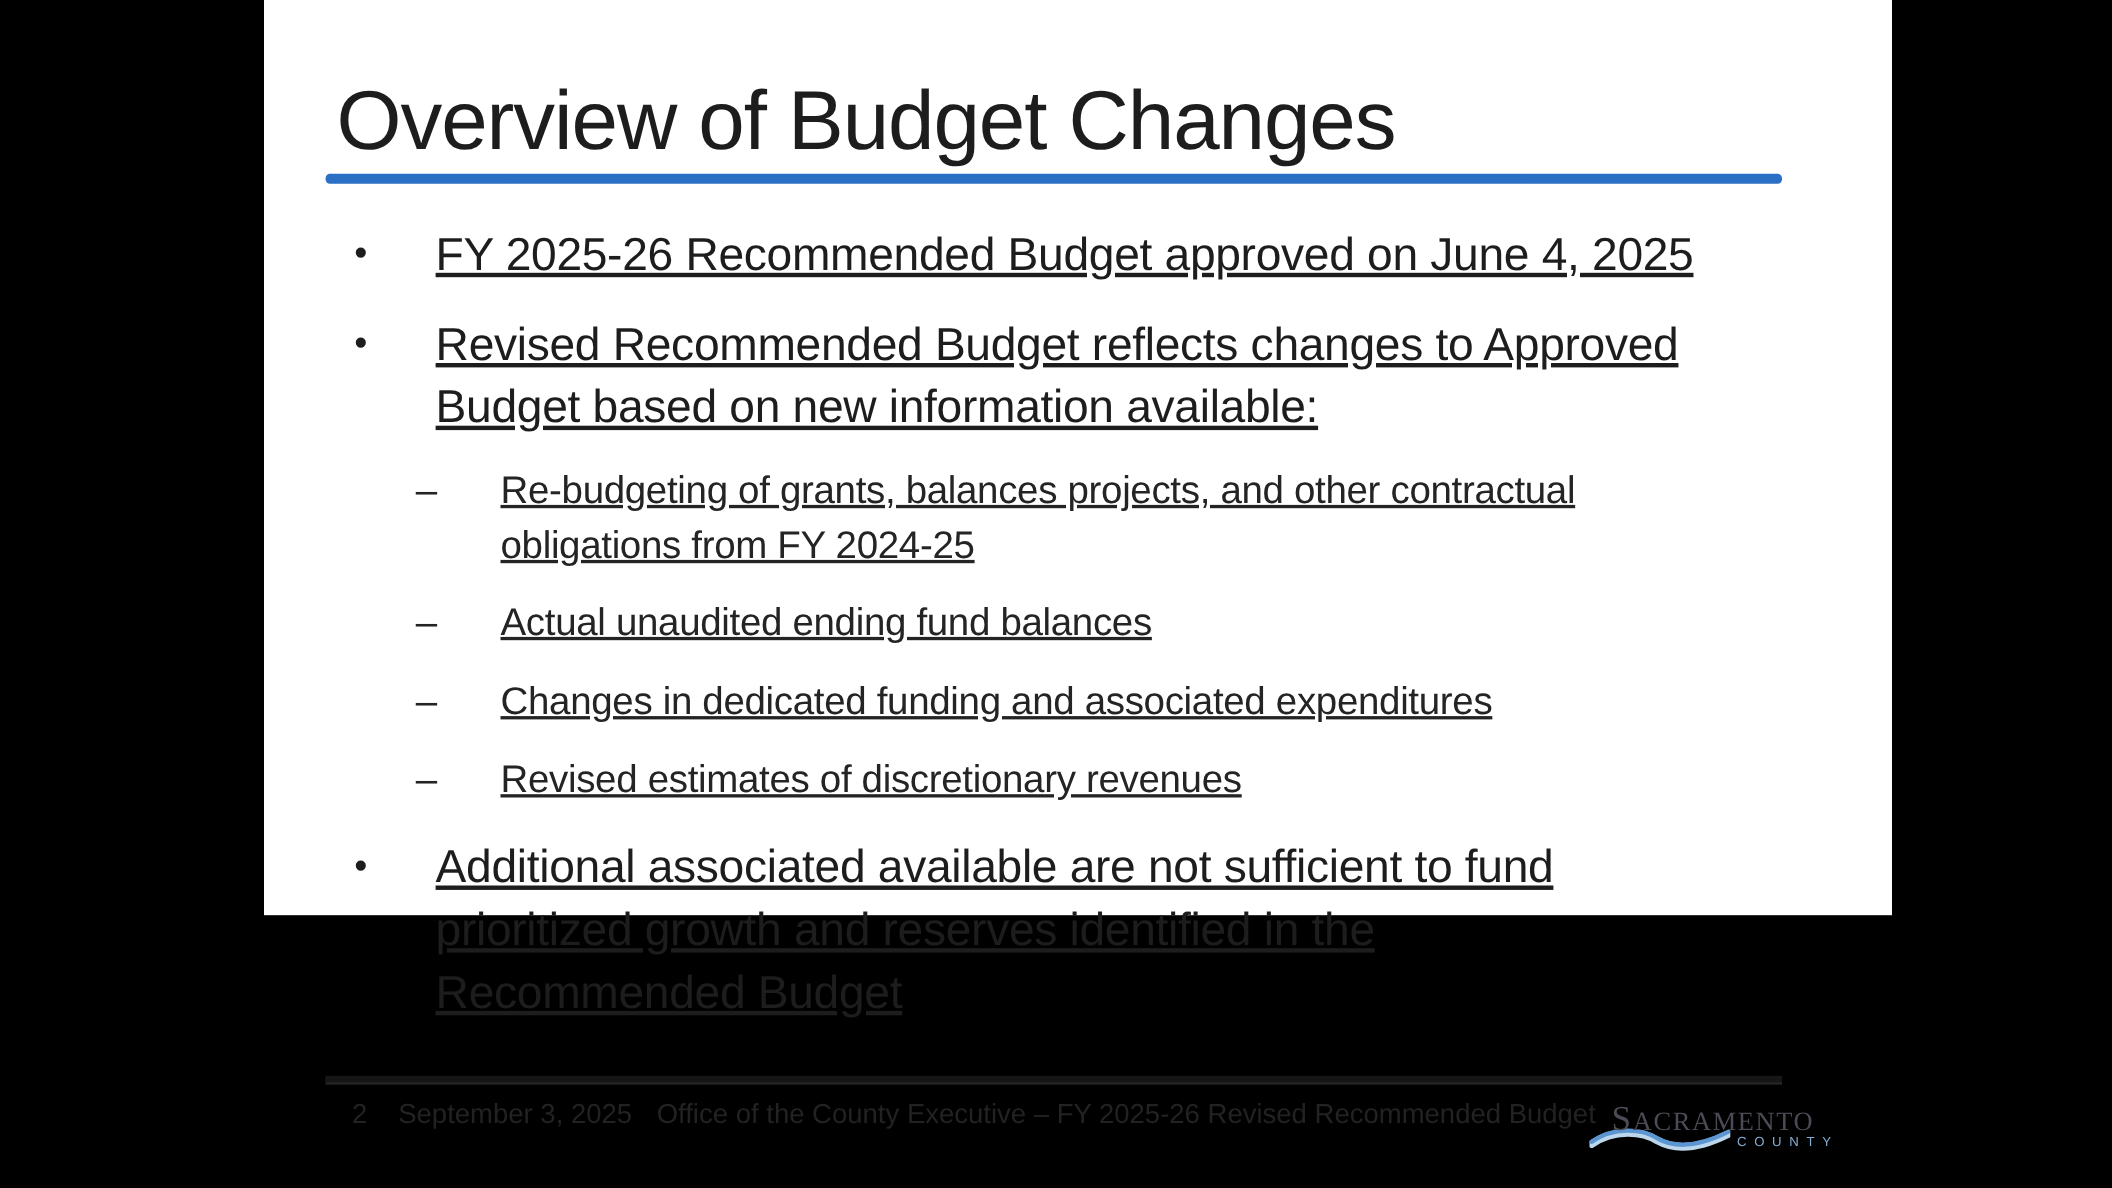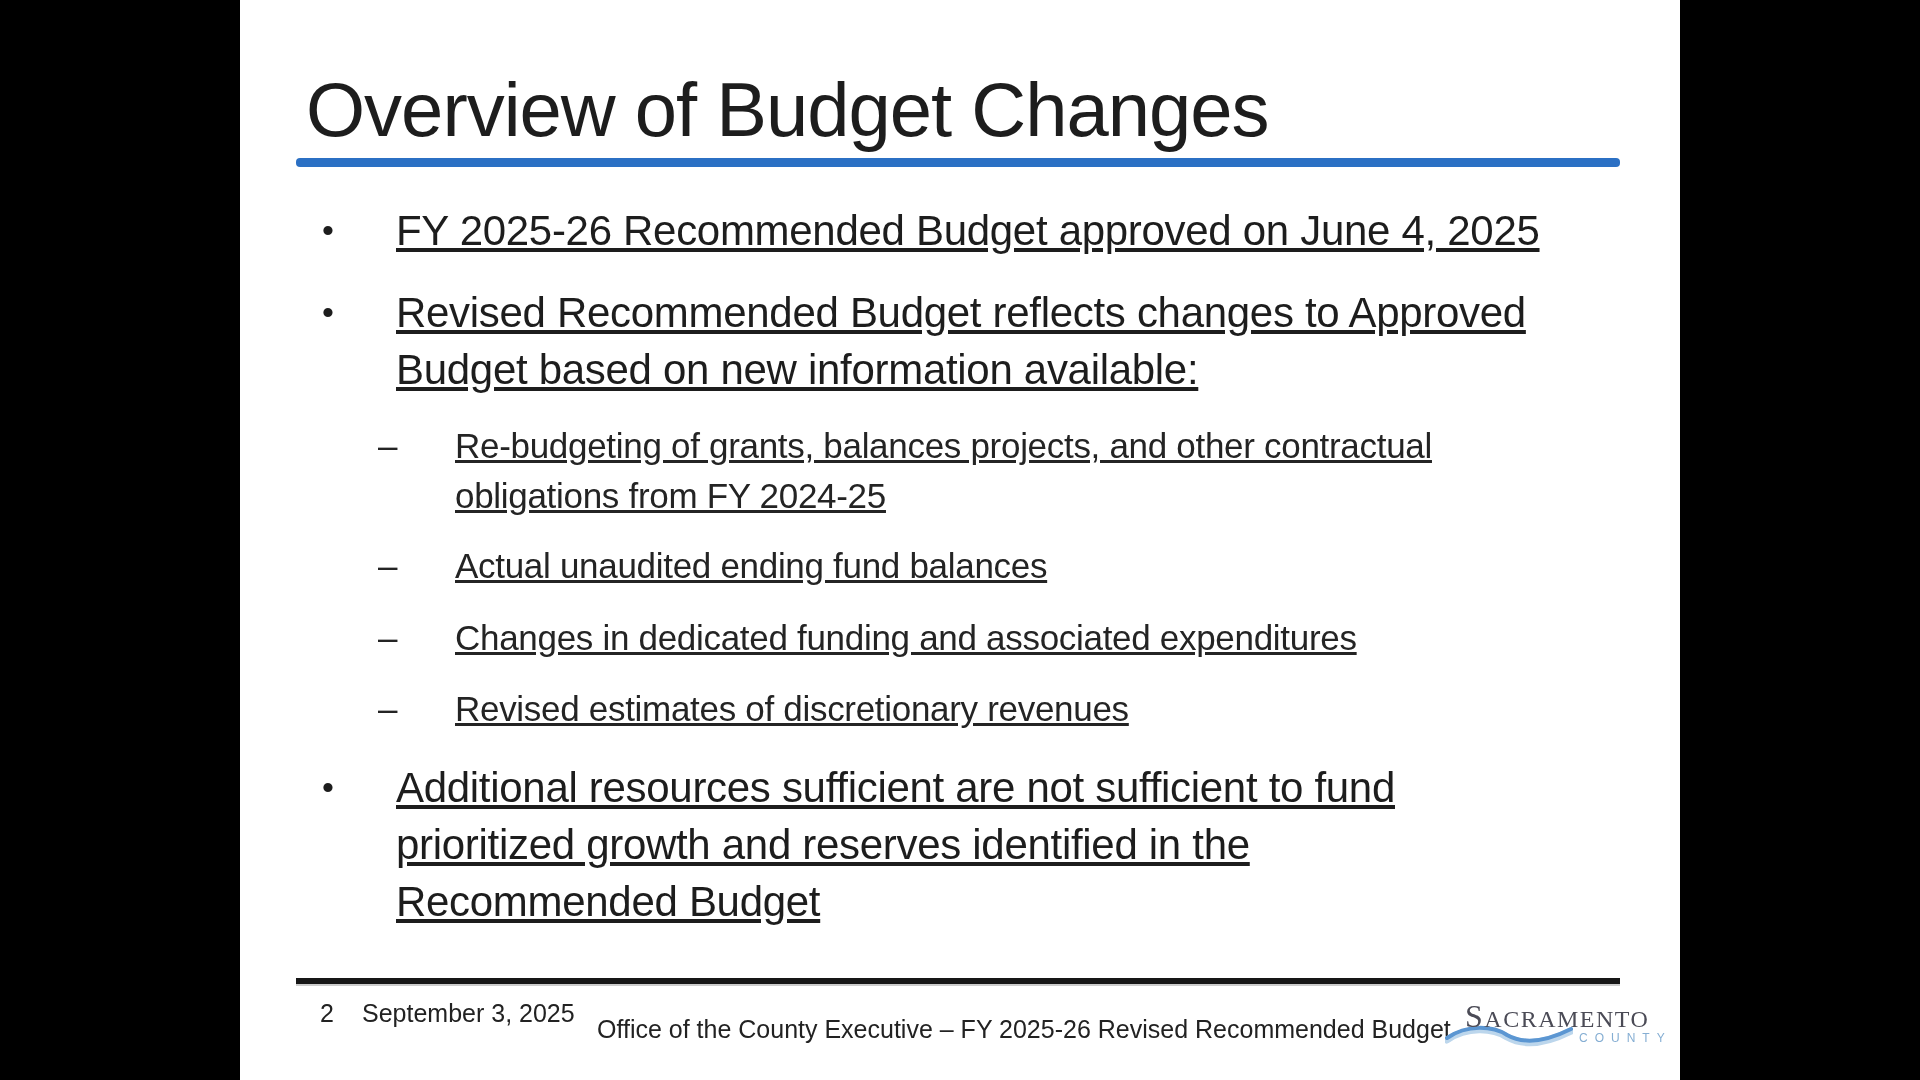--- a/index.html
+++ b/index.html
@@ -3,22 +3,23 @@
 <meta charset="utf-8">
 <style>
   html,body{margin:0;padding:0;}
   body{
     width:1920px;height:1080px;
     background:var(--background,#000);
     position:relative;overflow:hidden;
     font-family:"Liberation Sans", sans-serif;
   }
   .slide{
-    position:absolute;left:240px;top:0;width:1440px;height:1080px;
+    position:absolute;left:240px;top:0;width:1440px;height:832px;
     background:var(--slide-background,#fff);
+    padding-left:40px;
   }
   .title{
     position:absolute;left:66px;top:70px;margin:0;
     font-size:76px;line-height:80px;font-weight:400;
     letter-spacing:-1px;color:var(--text,#1d1d1d);white-space:nowrap;
   }
   .title-rule{
     position:absolute;left:56px;top:158px;width:1324px;height:9px;
     background:var(--accent-blue,#2b70c4);border-radius:4px;
   }
@@ -35,21 +36,21 @@
   .s3{top:613px;}
   .s4{top:684px;}
   .b3{top:759px;}
   .footer-rule{
     position:absolute;left:56px;top:978px;width:1324px;height:6px;
     background:#161616;box-shadow:0 2px 0 rgba(110,110,110,.35);
   }
   .footer-text{position:absolute;top:998px;font-size:25px;line-height:30px;color:#222;white-space:nowrap;}
   .pagenum{left:80px;}
   .date{left:122px;}
-  .doctitle{left:357px;margin-top:16px;}
+  .doctitle{left:357px;}
   .logo{position:absolute;left:1205px;top:1000px;width:190px;height:60px;}
   .logo-name{
     position:absolute;left:20px;top:2px;
     font-family:"Liberation Serif", serif;
     font-size:24px;line-height:28px;letter-spacing:1.5px;
     color:var(--logo-gray,#4b4b56);
   }
   .logo-name::first-letter{font-size:32px;}
   .logo-county{
     position:absolute;left:86px;top:31px;
@@ -107,21 +108,21 @@
   <div class="bullet l2 s4">
     <span class="marker">–</span>
     <div class="text">
       <div>Revised estimates of discretionary revenues</div>
     </div>
   </div>
 
   <div class="bullet l1 b3">
     <span class="marker">•</span>
     <div class="text">
-      <div>Additional resources sufficient are not sufficient to fund</div>
+      <div>Additional associated available are not sufficient to fund</div>
       <div>prioritized growth and reserves identified in the</div>
       <div>Recommended Budget</div>
     </div>
   </div>
 
   <div class="footer-rule"></div>
   <span class="footer-text pagenum">2</span>
   <span class="footer-text date">September 3, 2025</span>
   <span class="footer-text doctitle">Office of the County Executive – FY 2025-26 Revised Recommended Budget</span>
 

